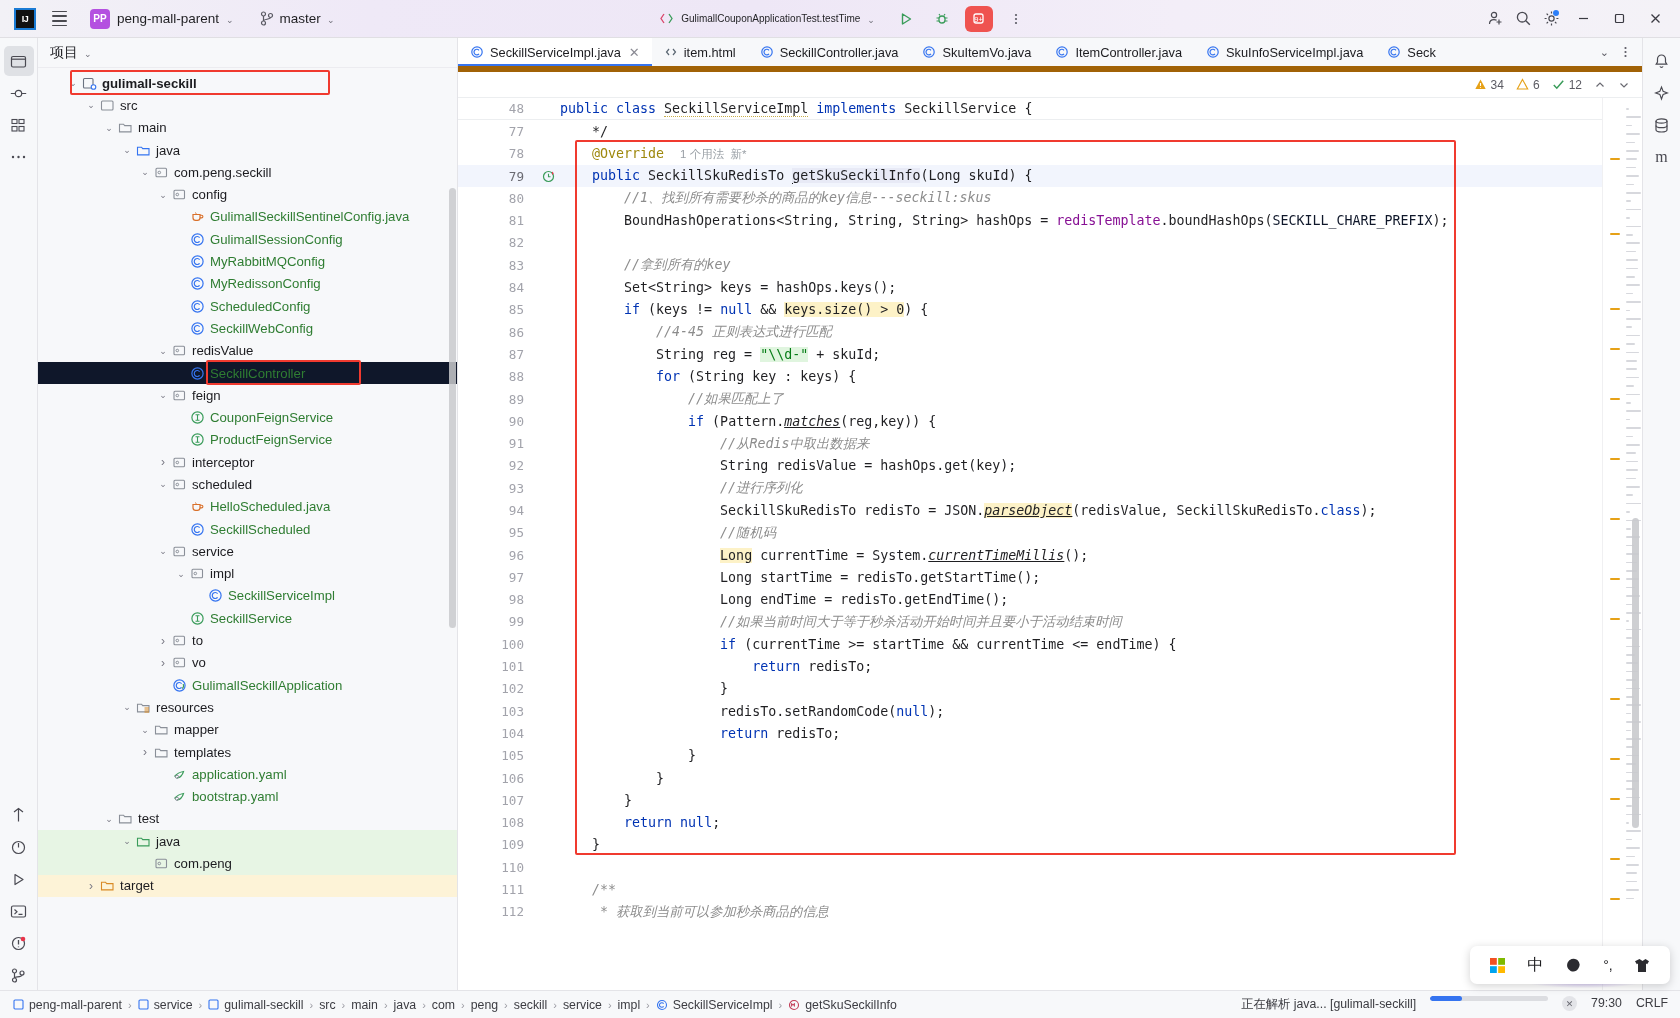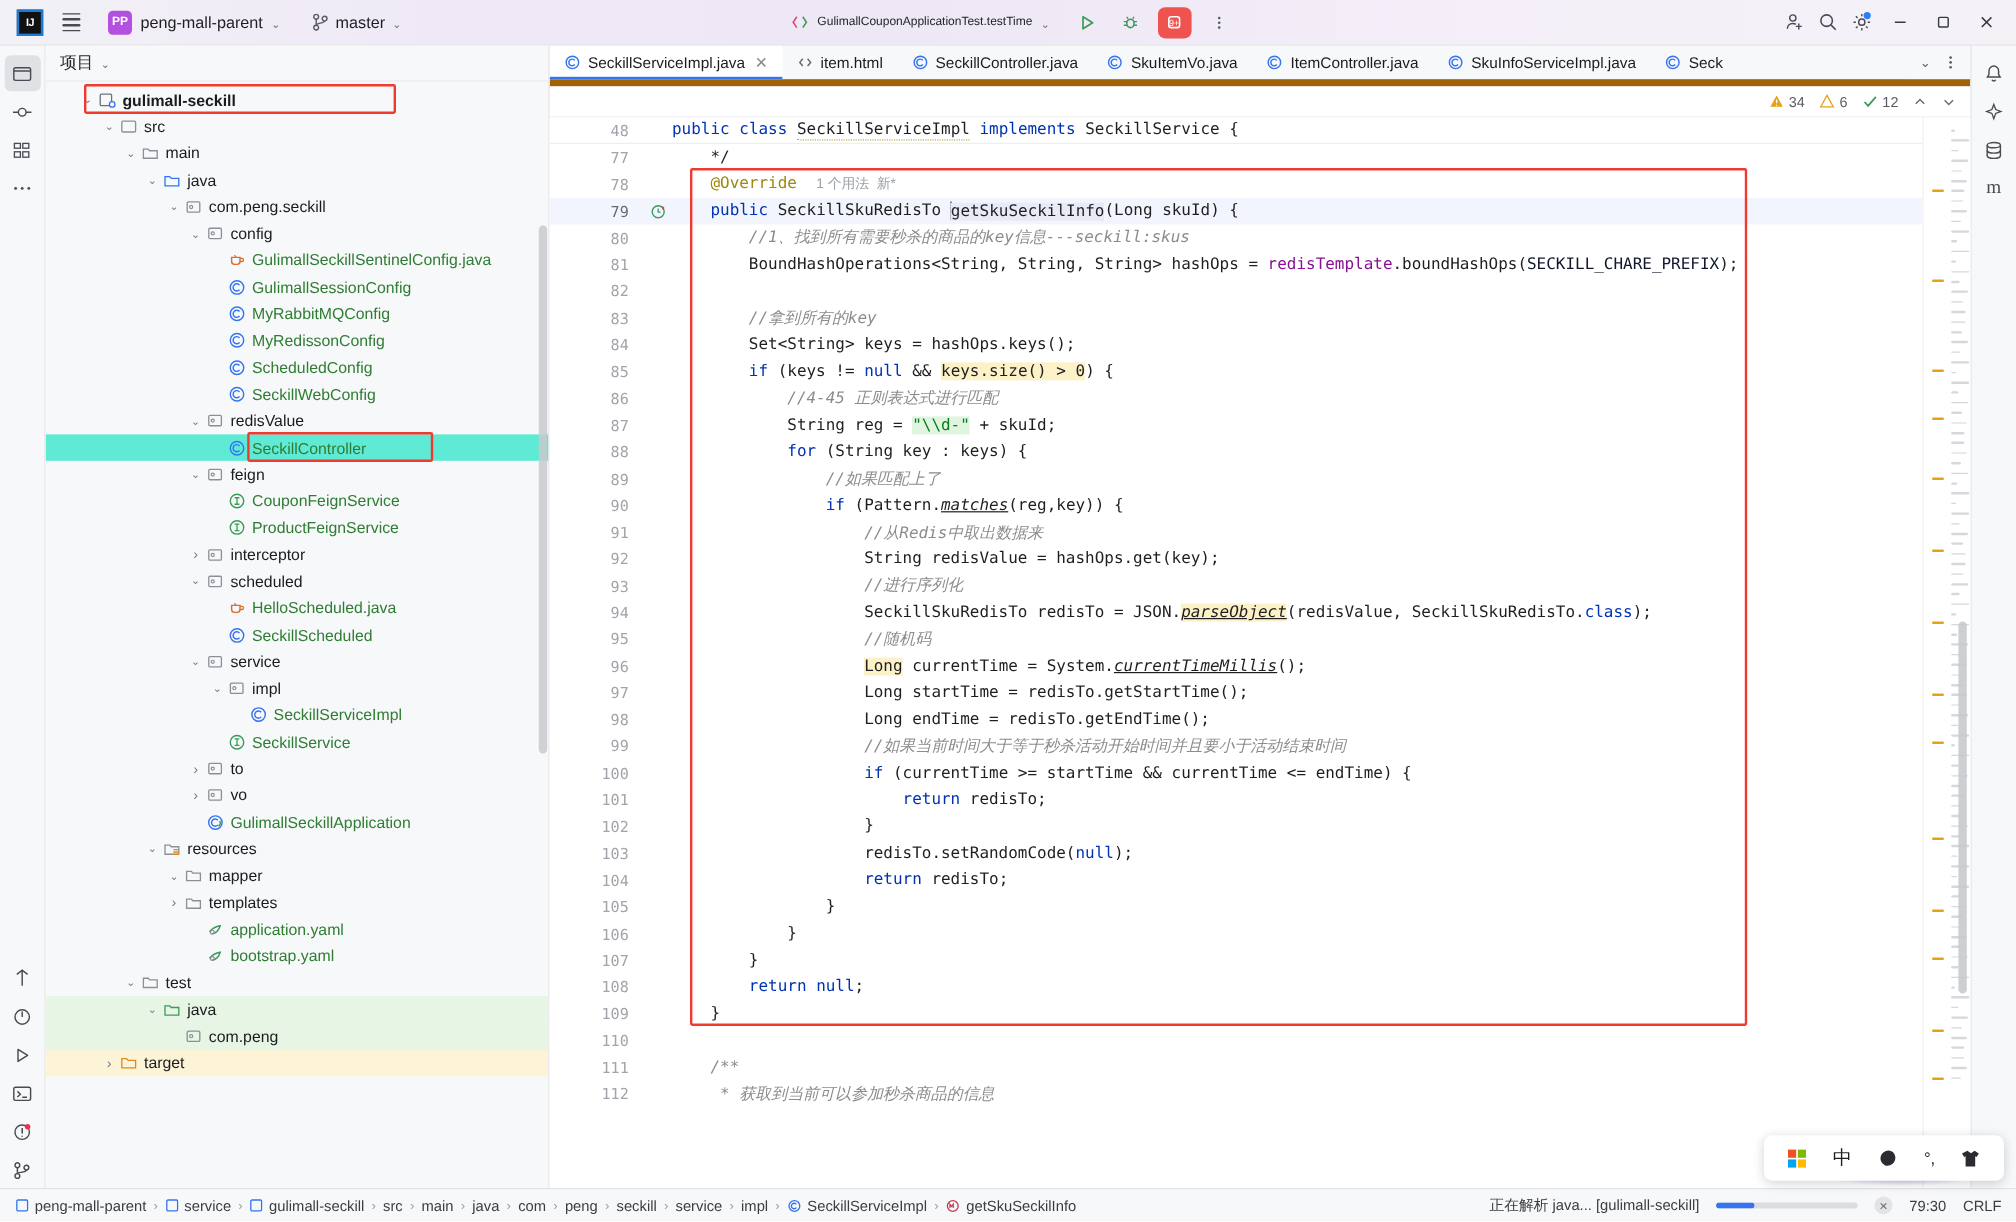--- a/index.html
+++ b/index.html
@@ -57,21 +57,21 @@
 
   
   .right-rail{width:38px;flex:0 0 38px;background:#f7f8fa;border-left:1px solid #e4e4e8;display:flex;flex-direction:column;align-items:center;padding-top:8px;gap:2px;}
 
   
   .proj-panel{width:420px;flex:0 0 420px;background:#f7f8fa;border-right:1px solid #e4e4e8;display:flex;flex-direction:column;min-height:0;position:relative;}
   .proj-header{height:30px;display:flex;align-items:center;padding:0 12px;gap:6px;border-bottom:1px solid #ececf0;}
   .proj-header .t{font-size:14px;color:#26262b;}
   .tree{flex:1;overflow:hidden;padding-top:4px;position:relative;font-size:13.2px;}
   .trow{height:22.3px;display:flex;align-items:center;white-space:nowrap;cursor:pointer;padding-right:8px;position:relative;}
-  .trow.selected{background:#5eead4;}
+  .trow.selected{background:#0f172a;}
   .trow.ctx-green{background:#e7f5e4;}
   .trow.ctx-yellow{background:#fdf3d7;}
   .arrow{width:14px;flex:0 0 14px;text-align:center;color:#7a7a85;font-size:9px;}
   .ticon{width:18px;flex:0 0 18px;display:flex;align-items:center;justify-content:center;margin-right:4px;}
   .tlabel{color:#1c1c20;}
   .tlabel.green{color:#2f7d32;}
   .tlabel.bold{font-weight:bold;}
   .red-box{position:absolute;border:2.5px solid #f03a2f;border-radius:2px;pointer-events:none;z-index:30;}
 
   .proj-scrollbar{position:absolute;right:1px;top:150px;width:7px;height:440px;background:#c9cacd;border-radius:4px;opacity:.85;}
@@ -120,21 +120,21 @@
   .mk{position:absolute;right:4px;width:10px;height:2px;border-radius:1px;}
   .mini{width:18px;flex:0 0 18px;background:#fff;position:relative;}
   .mini-line{position:absolute;height:1.6px;border-radius:1px;background:#d7d8dd;}
 
   .vscroll{position:absolute;right:3px;width:7px;background:#c9cacd;border-radius:4px;opacity:.9;}
 
   
   .statusbar{height:28px;flex:0 0 28px;display:flex;align-items:center;background:#f7f8fa;border-top:1px solid #e4e4e8;font-size:12.3px;color:#3c3c42;padding:0 8px;gap:0;}
   .crumb{display:flex;align-items:center;gap:5px;padding:0 5px;cursor:pointer;border-radius:3px;white-space:nowrap;}
   .crumb-sep{color:#9a9aa2;font-size:11px;padding:0 1px;}
-  .sb-right{margin-left:auto;display:flex;align-items:center;gap:14px;padding-right:4px;}
+  .sb-right{margin-left:auto;display:flex;gap:14px;padding-right:4px;}
   .progress-track{width:118px;height:5px;border-radius:3px;background:#dcdde1;overflow:hidden;}
   .progress-fill{height:100%;background:#3574f0;border-radius:3px;}
   .sb-x{width:15px;height:15px;border-radius:50%;background:#e3e4e8;color:#6a6a72;display:flex;align-items:center;justify-content:center;font-size:9px;cursor:pointer;}
 
   
   .ime{position:absolute;right:10px;bottom:34px;width:200px;height:38px;background:#fff;border-radius:7px;box-shadow:0 2px 10px rgba(0,0,0,0.18);display:flex;align-items:center;justify-content:space-around;padding:0 8px;z-index:60;}
   .ime-glow{position:absolute;right:36px;bottom:30px;width:120px;height:14px;border-radius:50%;background:radial-gradient(ellipse,#c9b8f0 0%,rgba(201,184,240,0) 72%);z-index:59;}
 
   svg{display:block;}
 </style>

